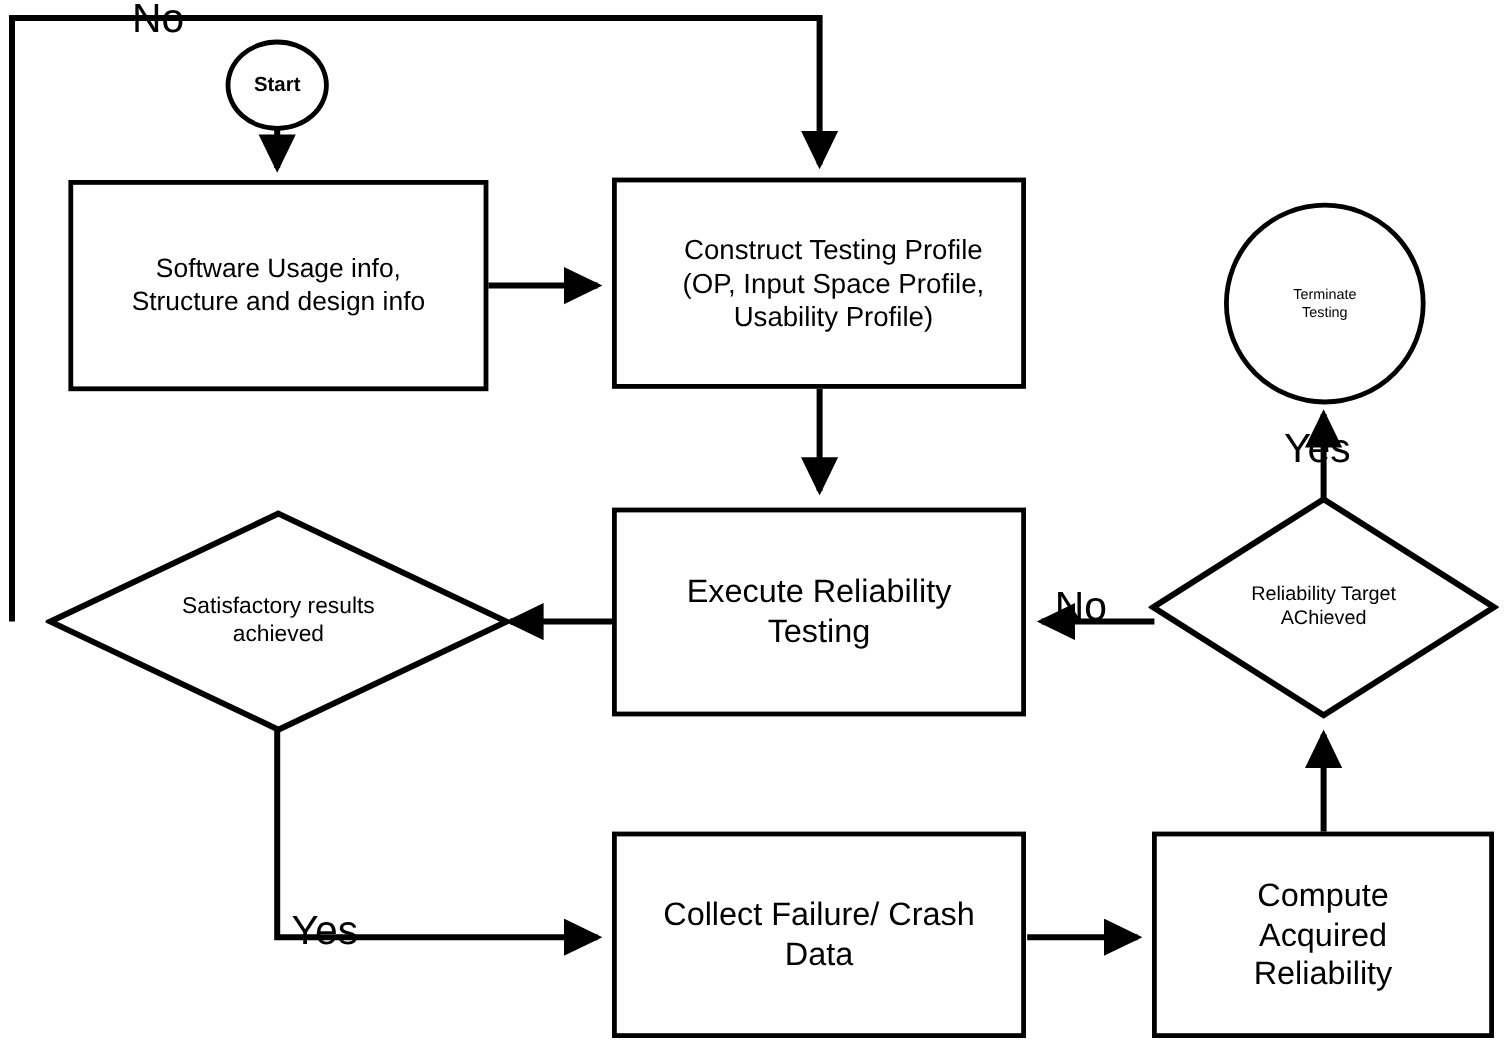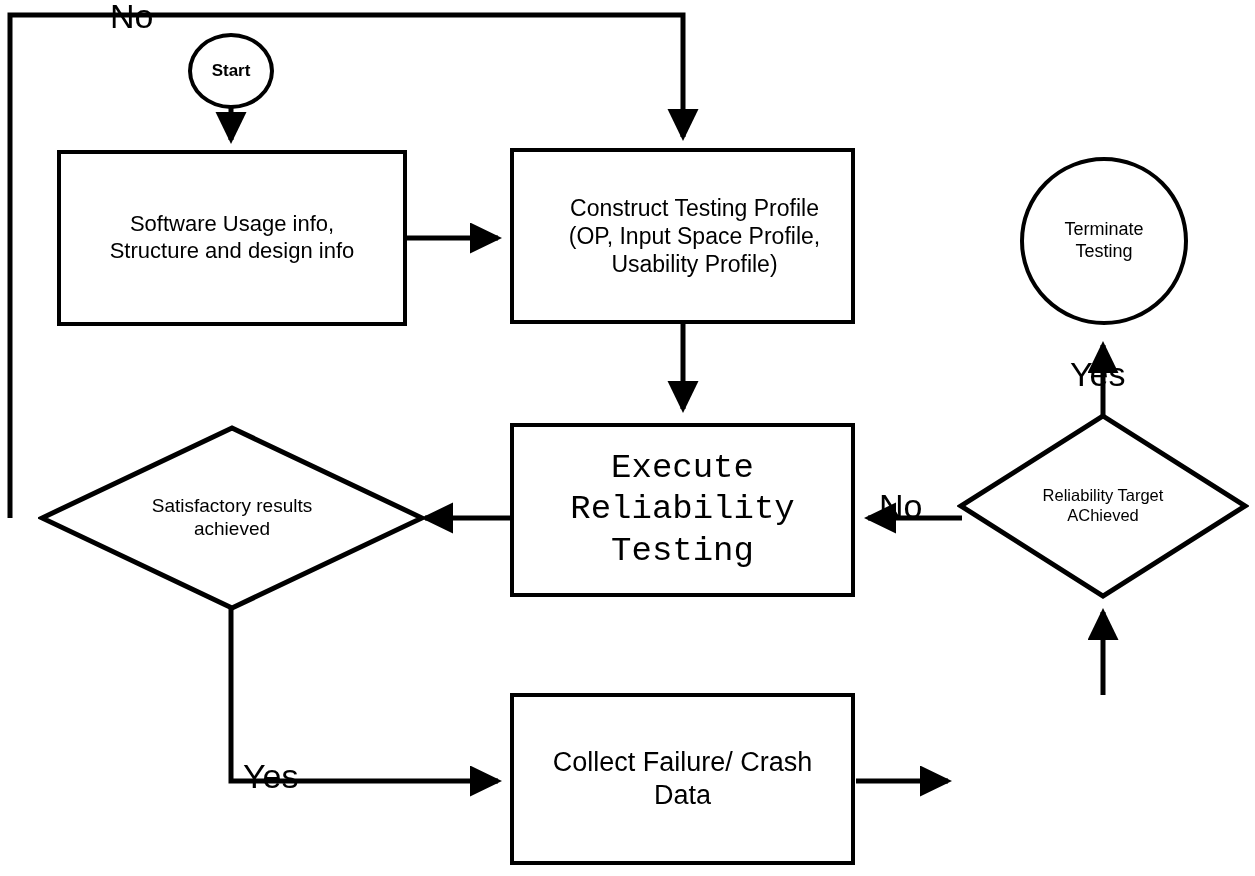--- a/index.html
+++ b/index.html
@@ -105,24 +105,24 @@
 
   <div class="node circle" style="left:188px; top:33px; width:86px; height:76px; font-size:17px; font-weight:bold;">Start</div>
 
   <div class="node rect" style="left:57px; top:150px; width:350px; height:176px; font-size:22px;">Software Usage info,
 Structure and design info</div>
 
   <div class="node rect" style="left:510px; top:148px; width:345px; height:176px; font-size:23px;padding-left:24px;">Construct Testing Profile
 (OP, Input Space Profile,
 Usability Profile)</div>
 
-  <div class="node circle" style="left:1020px; top:157px; width:168px; height:168px; font-size:18px;">Terminate
+  <div class="node circle" style="left:1020px; top:169px; width:168px; height:168px; font-size:12px;">Terminate
 Testing</div>
 
-  <div class="node rect" style="left:510px; top:423px; width:345px; height:174px; font-size:34px;font-family:Liberation Mono, monospace;">Execute Reliability
+  <div class="node rect" style="left:510px; top:423px; width:345px; height:174px; font-size:27px;">Execute Reliability
 Testing</div>
 
   <div class="diamond-wrap" style="left:38px; top:424px; width:388px; height:188px;">
     <svg class="diamond-shape" viewBox="0 0 388 188" preserveAspectRatio="none">
       <polygon points="194,4 384,94 194,184 4,94" fill="#ffffff" stroke="#000000" stroke-width="5"></polygon>
     </svg>
     <div class="diamond-label" style="font-size:19px;">Satisfactory results
 achieved</div>
   </div>
 
@@ -130,20 +130,23 @@
     <svg class="diamond-shape" viewBox="0 0 292 188" preserveAspectRatio="none">
       <polygon points="146,4 288,94 146,184 4,94" fill="#ffffff" stroke="#000000" stroke-width="5"></polygon>
     </svg>
     <div class="diamond-label" style="font-size:16.5px;">Reliability Target
 AChieved</div>
   </div>
 
   <div class="node rect" style="left:510px; top:693px; width:345px; height:172px; font-size:27px;">Collect Failure/ Crash
 Data</div>
 
+  <div class="node rect" style="left:960px; top:693px; width:285px; height:172px; font-size:27px;">Compute
+Acquired
+Reliability</div>
 
   <div class="edge-label" style="left:110px; top:-3px; font-size:34px;">No</div>
 
   <div class="edge-label" style="left:879px; top:487px; font-size:34px;">No</div>
 
   <div class="edge-label" style="left:1070px; top:355px; font-size:34px;">Yes</div>
 
   <div class="edge-label" style="left:243px; top:757px; font-size:34px;">Yes</div>
 
 </div>

